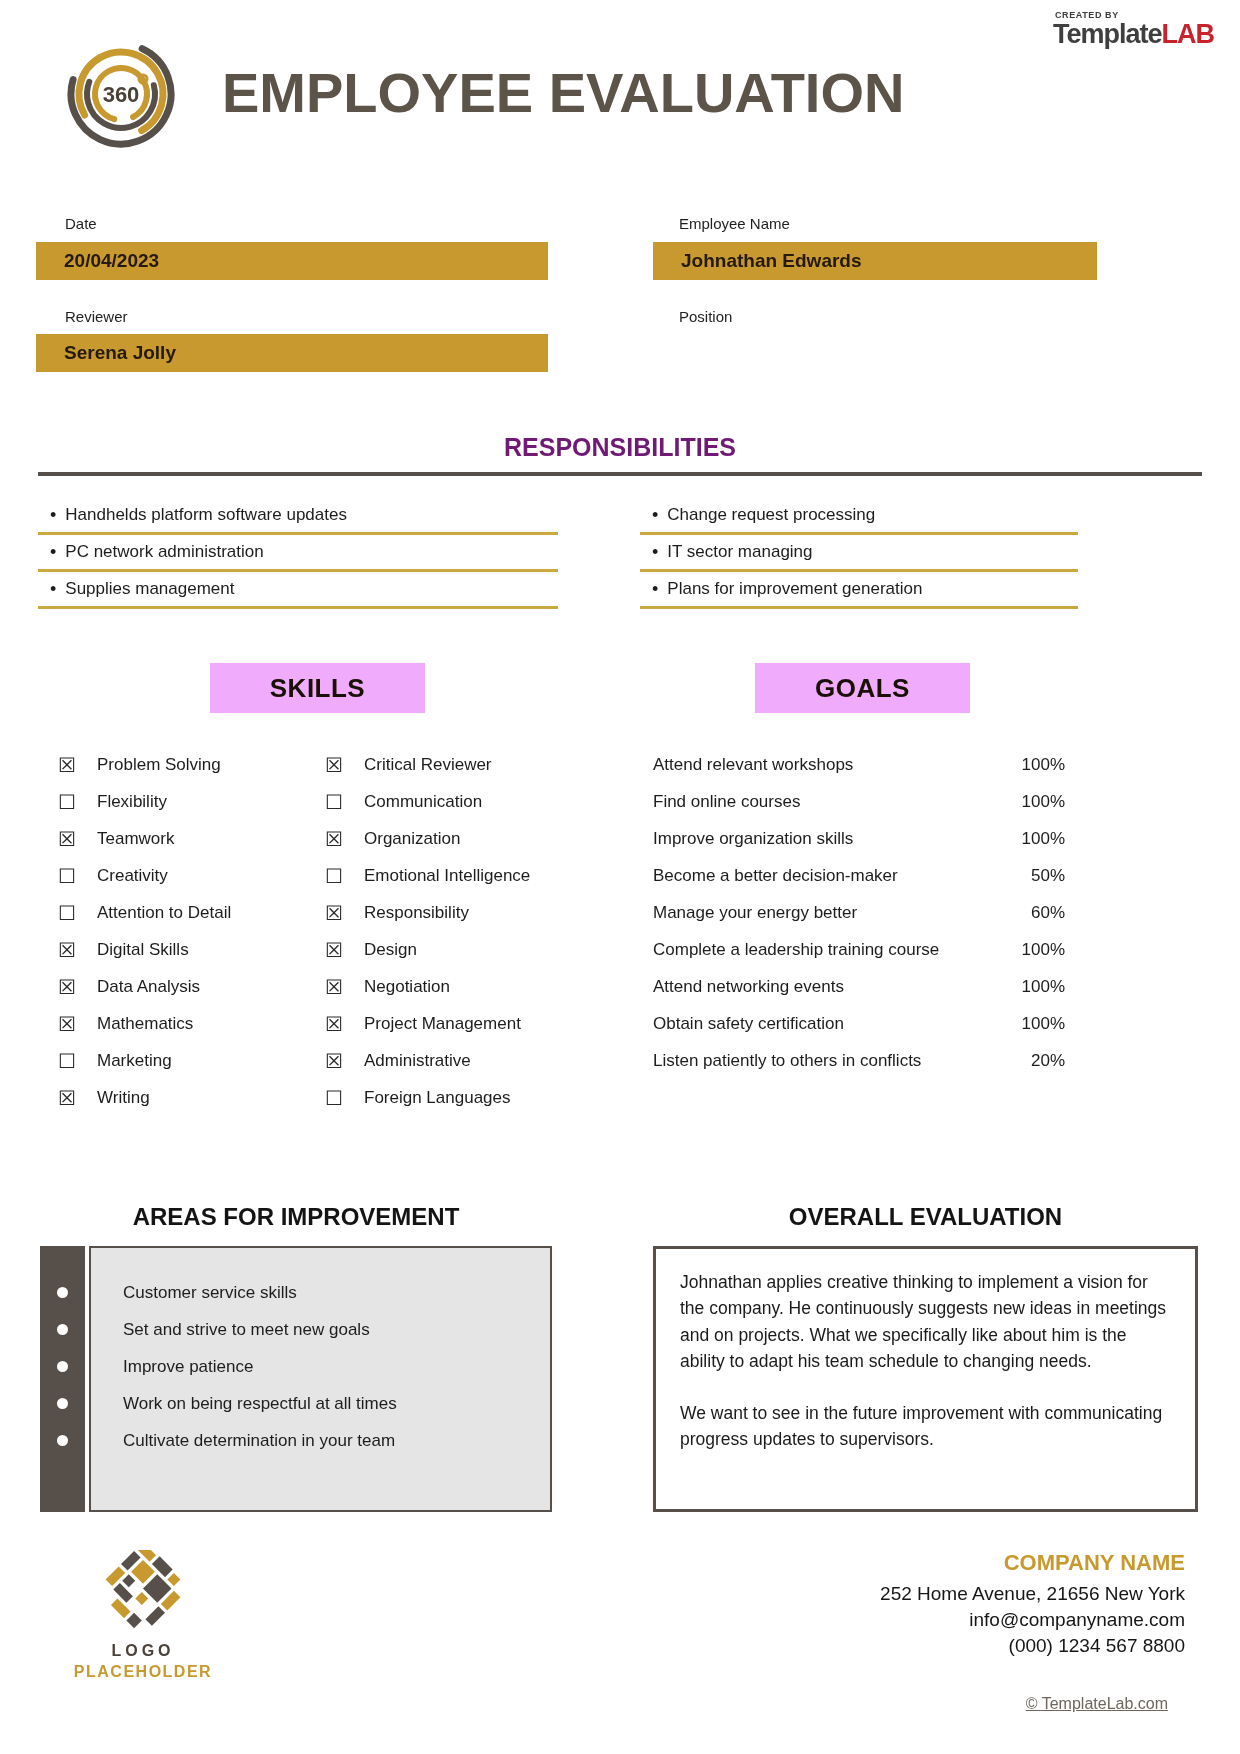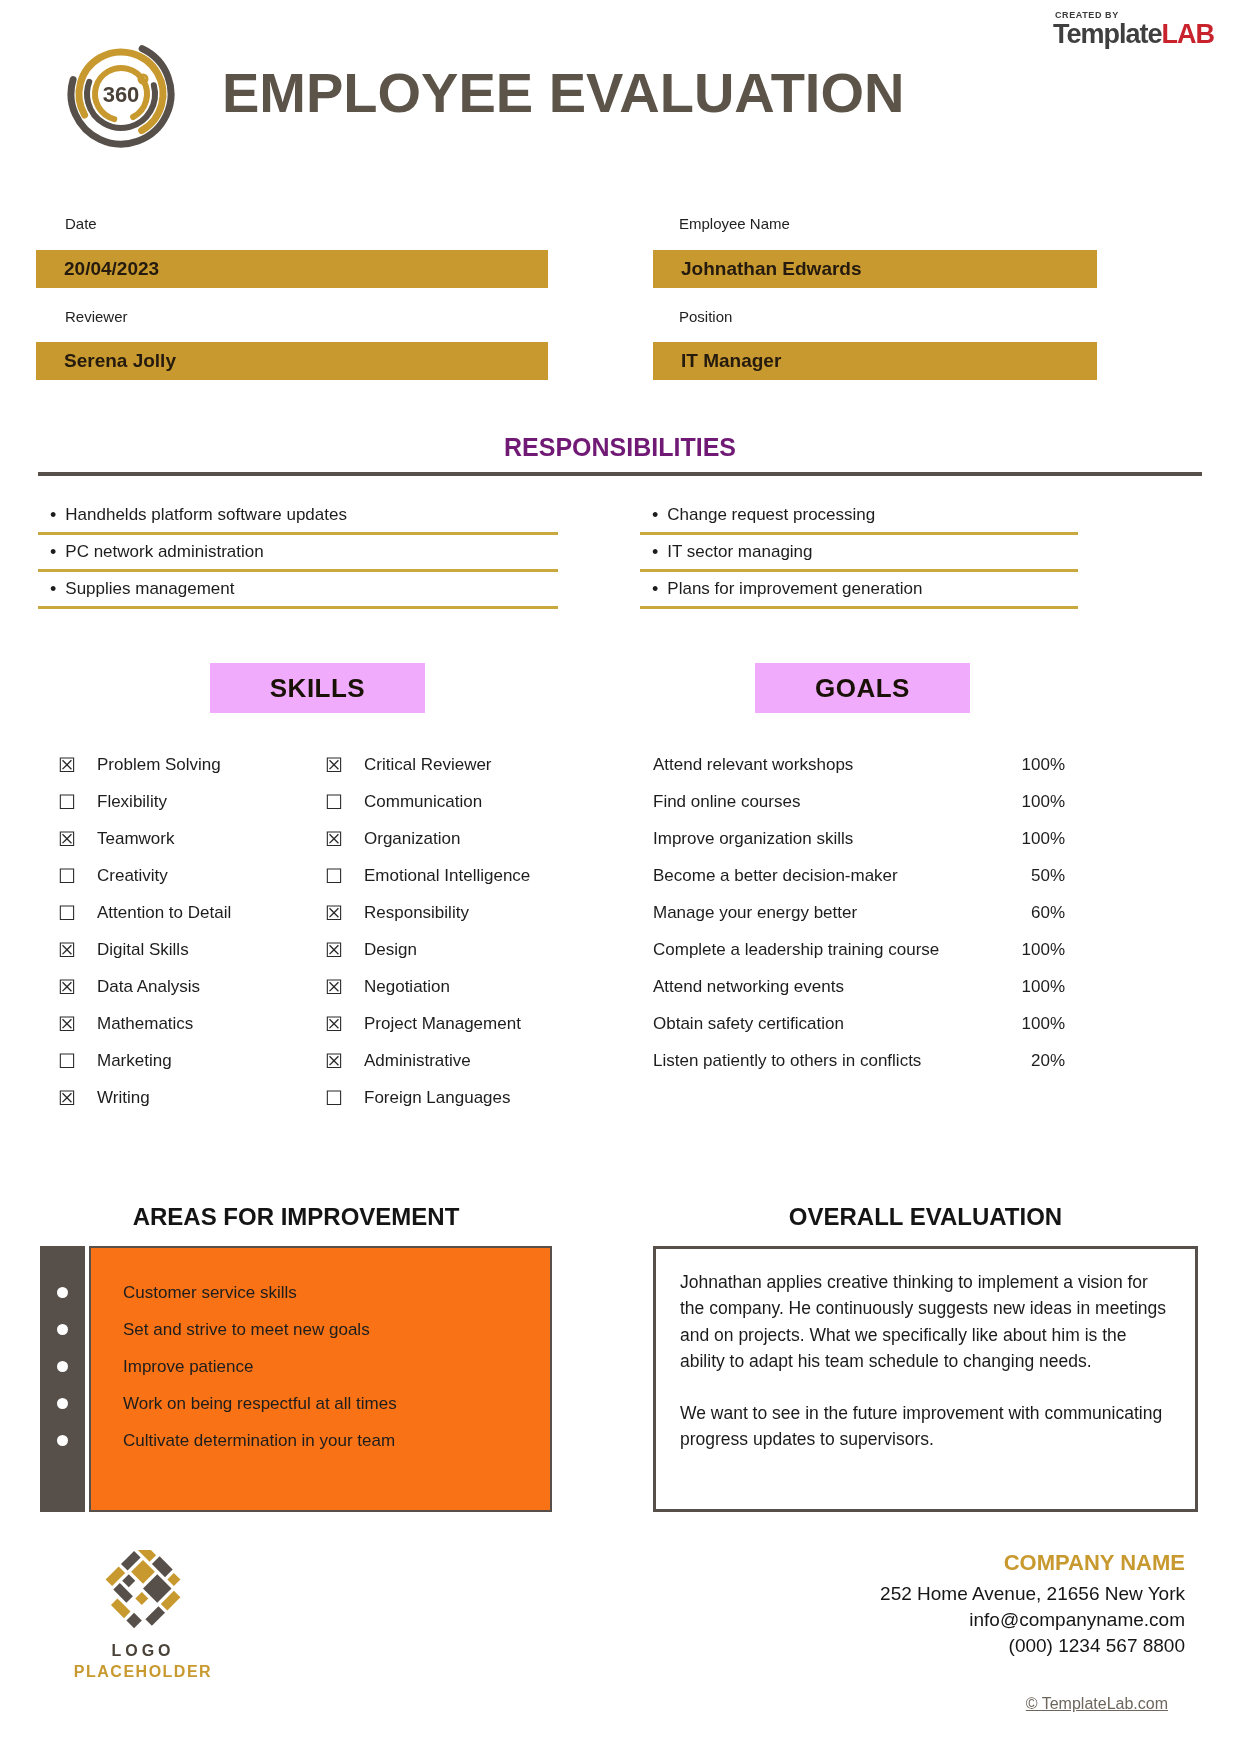--- a/index.html
+++ b/index.html
@@ -12,21 +12,21 @@
   .brand .nm{font-size:27px;font-weight:700;letter-spacing:-1px;line-height:1;}
   .nm-dark{color:#3f3f3f}.nm-red{color:#c8232c}
 
   
   .logo360{position:absolute;left:66px;top:28px;}
   .title{position:absolute;left:222px;top:60px;font-size:56px;font-weight:700;color:#5d5449;letter-spacing:0;}
 
   
   .f-label{position:absolute;font-size:15px;color:#1f1f1f;}
   .f-bar{position:absolute;height:38px;background:#C8992E;display:flex;align-items:center;
-         padding-left:28px;box-sizing:border-box;font-weight:700;font-size:19px;color:#241a0e;margin-top:8px;}
+         padding-left:28px;box-sizing:border-box;font-weight:700;font-size:19px;color:#241a0e;}
 
   
   .sec-heading{position:absolute;font-size:25px;font-weight:700;color:#701a75;text-align:center;}
   .sub-heading{position:absolute;font-size:24px;font-weight:700;color:#141414;text-align:center;}
 
   .resp-rule{position:absolute;left:38px;top:472px;width:1164px;height:4px;background:#57504A;}
   .resp-col{position:absolute;top:498px;}
   #resp-left{left:38px;width:520px;}
   #resp-right{left:640px;width:438px;}
   .resp-item{height:37px;display:flex;align-items:center;border-bottom:3px solid #C9A93E;
@@ -48,21 +48,21 @@
 
   .goals-list{position:absolute;left:653px;top:746px;width:412px;}
   .goal-row{height:37px;display:flex;align-items:center;justify-content:space-between;font-size:17px;color:#1d1d1d;}
 
   
   #imp-heading{left:40px;width:512px;top:1203px;}
   #ovl-heading{left:653px;width:545px;top:1203px;}
 
   .imp-wrap{position:absolute;left:40px;top:1246px;width:512px;height:266px;}
   .imp-rail{position:absolute;left:0;top:0;width:45px;height:100%;background:#57504A;}
-  .imp-box{position:absolute;left:49px;top:0;right:0;bottom:0;border:2px solid #57504A;background:#f97316;}
+  .imp-box{position:absolute;left:49px;top:0;right:0;bottom:0;border:2px solid #57504A;background:#e5e5e5;}
   .imp-items{position:absolute;left:0;top:26px;right:0;}
   .imp-row{position:relative;height:37px;display:flex;align-items:center;padding-left:32px;font-size:17px;color:#1d1d1d;}
   .imp-dot{position:absolute;left:-34px;top:13px;width:11px;height:11px;border-radius:50%;background:#fff;}
 
   .ovl-box{position:absolute;left:653px;top:1246px;width:545px;height:266px;border:3px solid #57504A;
            box-sizing:border-box;padding:20px 24px;font-size:17.5px;line-height:1.5;color:#1b1b1b;background:#fff;}
   .ovl-box p{margin:0;}
   .ovl-box p + p{margin-top:26px;}
 
   
@@ -102,21 +102,20 @@
   <div class="title">EMPLOYEE EVALUATION</div>
 
   <div class="f-label" style="left:65px;top:215px;">Date</div>
   <div class="f-label" style="left:679px;top:215px;">Employee Name</div>
   <div class="f-bar" style="left:36px;top:242px;width:512px;">20/04/2023</div>
   <div class="f-bar" style="left:653px;top:242px;width:444px;">Johnathan Edwards</div>
 
   <div class="f-label" style="left:65px;top:308px;">Reviewer</div>
   <div class="f-label" style="left:679px;top:308px;">Position</div>
   <div class="f-bar" style="left:36px;top:334px;width:512px;">Serena Jolly</div>
-  <div class="f-bar" style="left:653px;top:334px;width:444px;">IT Manager</div>
 
   <div class="sec-heading" style="left:0;width:1240px;top:433px;">RESPONSIBILITIES</div>
   <div class="resp-rule"></div>
 
   <div class="resp-col" id="resp-left">
     <div class="resp-item">Handhelds platform software updates</div>
     <div class="resp-item">PC network administration</div>
     <div class="resp-item">Supplies management</div>
   </div>
   <div class="resp-col" id="resp-right">

